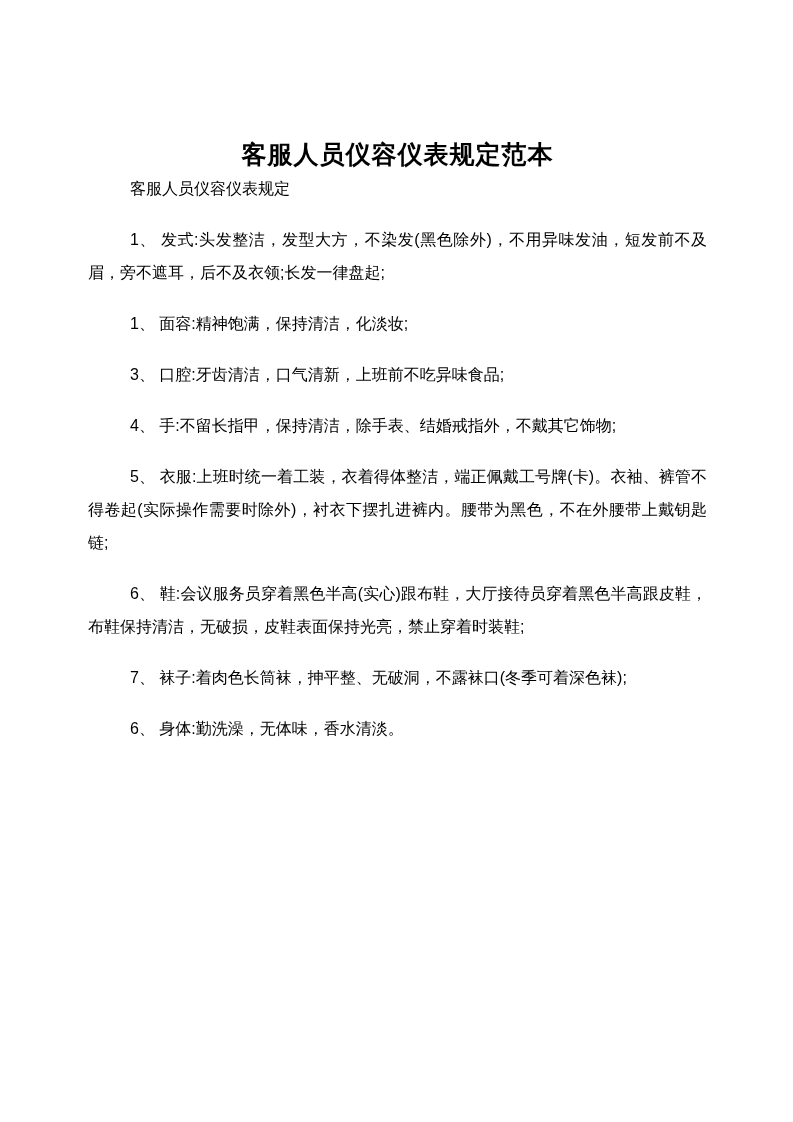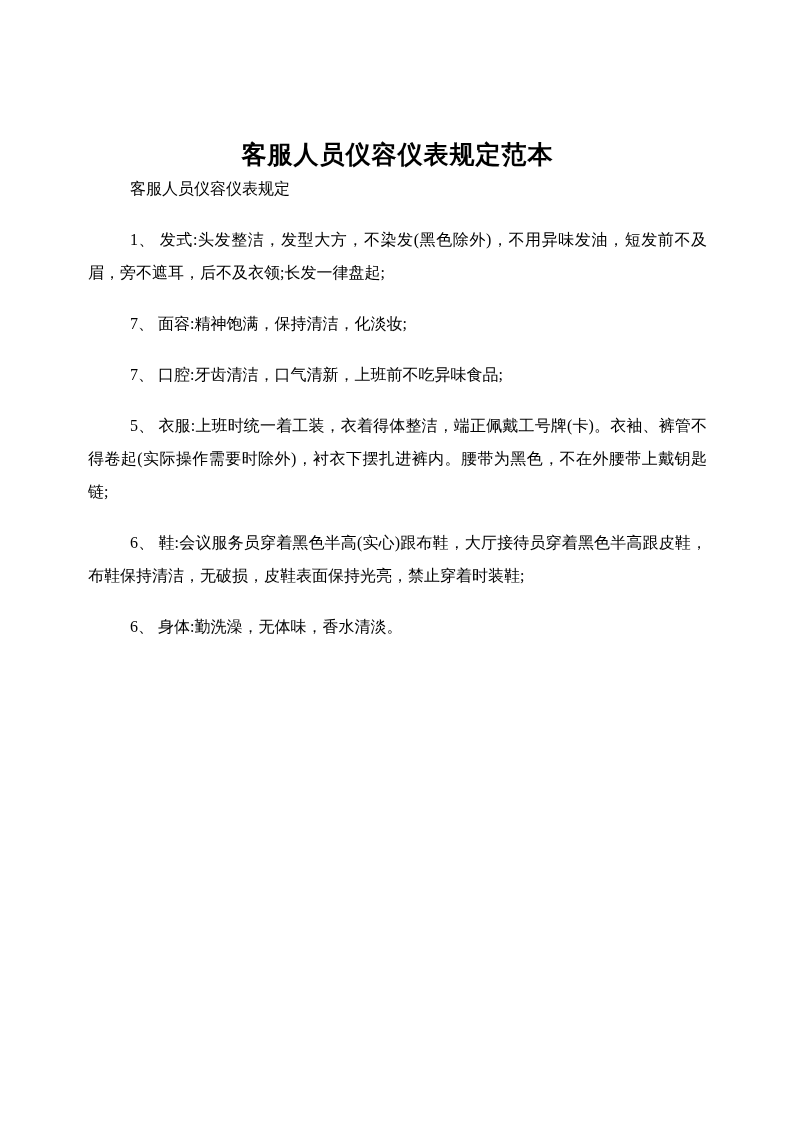--- a/index.html
+++ b/index.html
@@ -30,21 +30,20 @@
   .doc-heading {
     margin-top: 112px;
   }
   p.para {
     margin: 0 0 18px 0;
     font-size: 16px;
     line-height: 33px;
     text-indent: 42px;
     text-align: justify;
     word-break: break-all;
-    font-family: Liberation Serif, serif;
   }
   .footer-pagenum {
     position: absolute;
     top: 1053px;
     left: 0;
     right: 0;
     text-align: center;
     font-size: 16px;
     font-family: "Liberation Serif", "DejaVu Serif", serif;
     color: #000000;
@@ -56,29 +55,31 @@
 <div class="page">
   <div class="content">
 
     <h1 class="doc-title">客服人员仪容仪表规定范本</h1>
 
     <p class="para doc-heading">客服人员仪容仪表规定</p>
 
 
     <p class="para">1、 发式:头发整洁，发型大方，不染发(黑色除外)，不用异味发油，短发前不及眉，旁不遮耳，后不及衣领;长发一律盘起;</p>
 
-    <p class="para">7、 面容:精神饱满，保持清洁，化淡妆;</p>
+    <p class="para">1、 面容:精神饱满，保持清洁，化淡妆;</p>
 
-    <p class="para">7、 口腔:牙齿清洁，口气清新，上班前不吃异味食品;</p>
+    <p class="para">3、 口腔:牙齿清洁，口气清新，上班前不吃异味食品;</p>
 
+    <p class="para">4、 手:不留长指甲，保持清洁，除手表、结婚戒指外，不戴其它饰物;</p>
 
     <p class="para">5、 衣服:上班时统一着工装，衣着得体整洁，端正佩戴工号牌(卡)。衣袖、裤管不得卷起(实际操作需要时除外)，衬衣下摆扎进裤内。腰带为黑色，不在外腰带上戴钥匙链;</p>
 
     <p class="para">6、 鞋:会议服务员穿着黑色半高(实心)跟布鞋，大厅接待员穿着黑色半高跟皮鞋，布鞋保持清洁，无破损，皮鞋表面保持光亮，禁止穿着时装鞋;</p>
 
+    <p class="para">7、 袜子:着肉色长筒袜，抻平整、无破洞，不露袜口(冬季可着深色袜);</p>
 
     <p class="para">6、 身体:勤洗澡，无体味，香水清淡。</p>
 
 
   </div>
 
   <div class="footer-pagenum">1</div>
 </div>
 
 </body></html>

